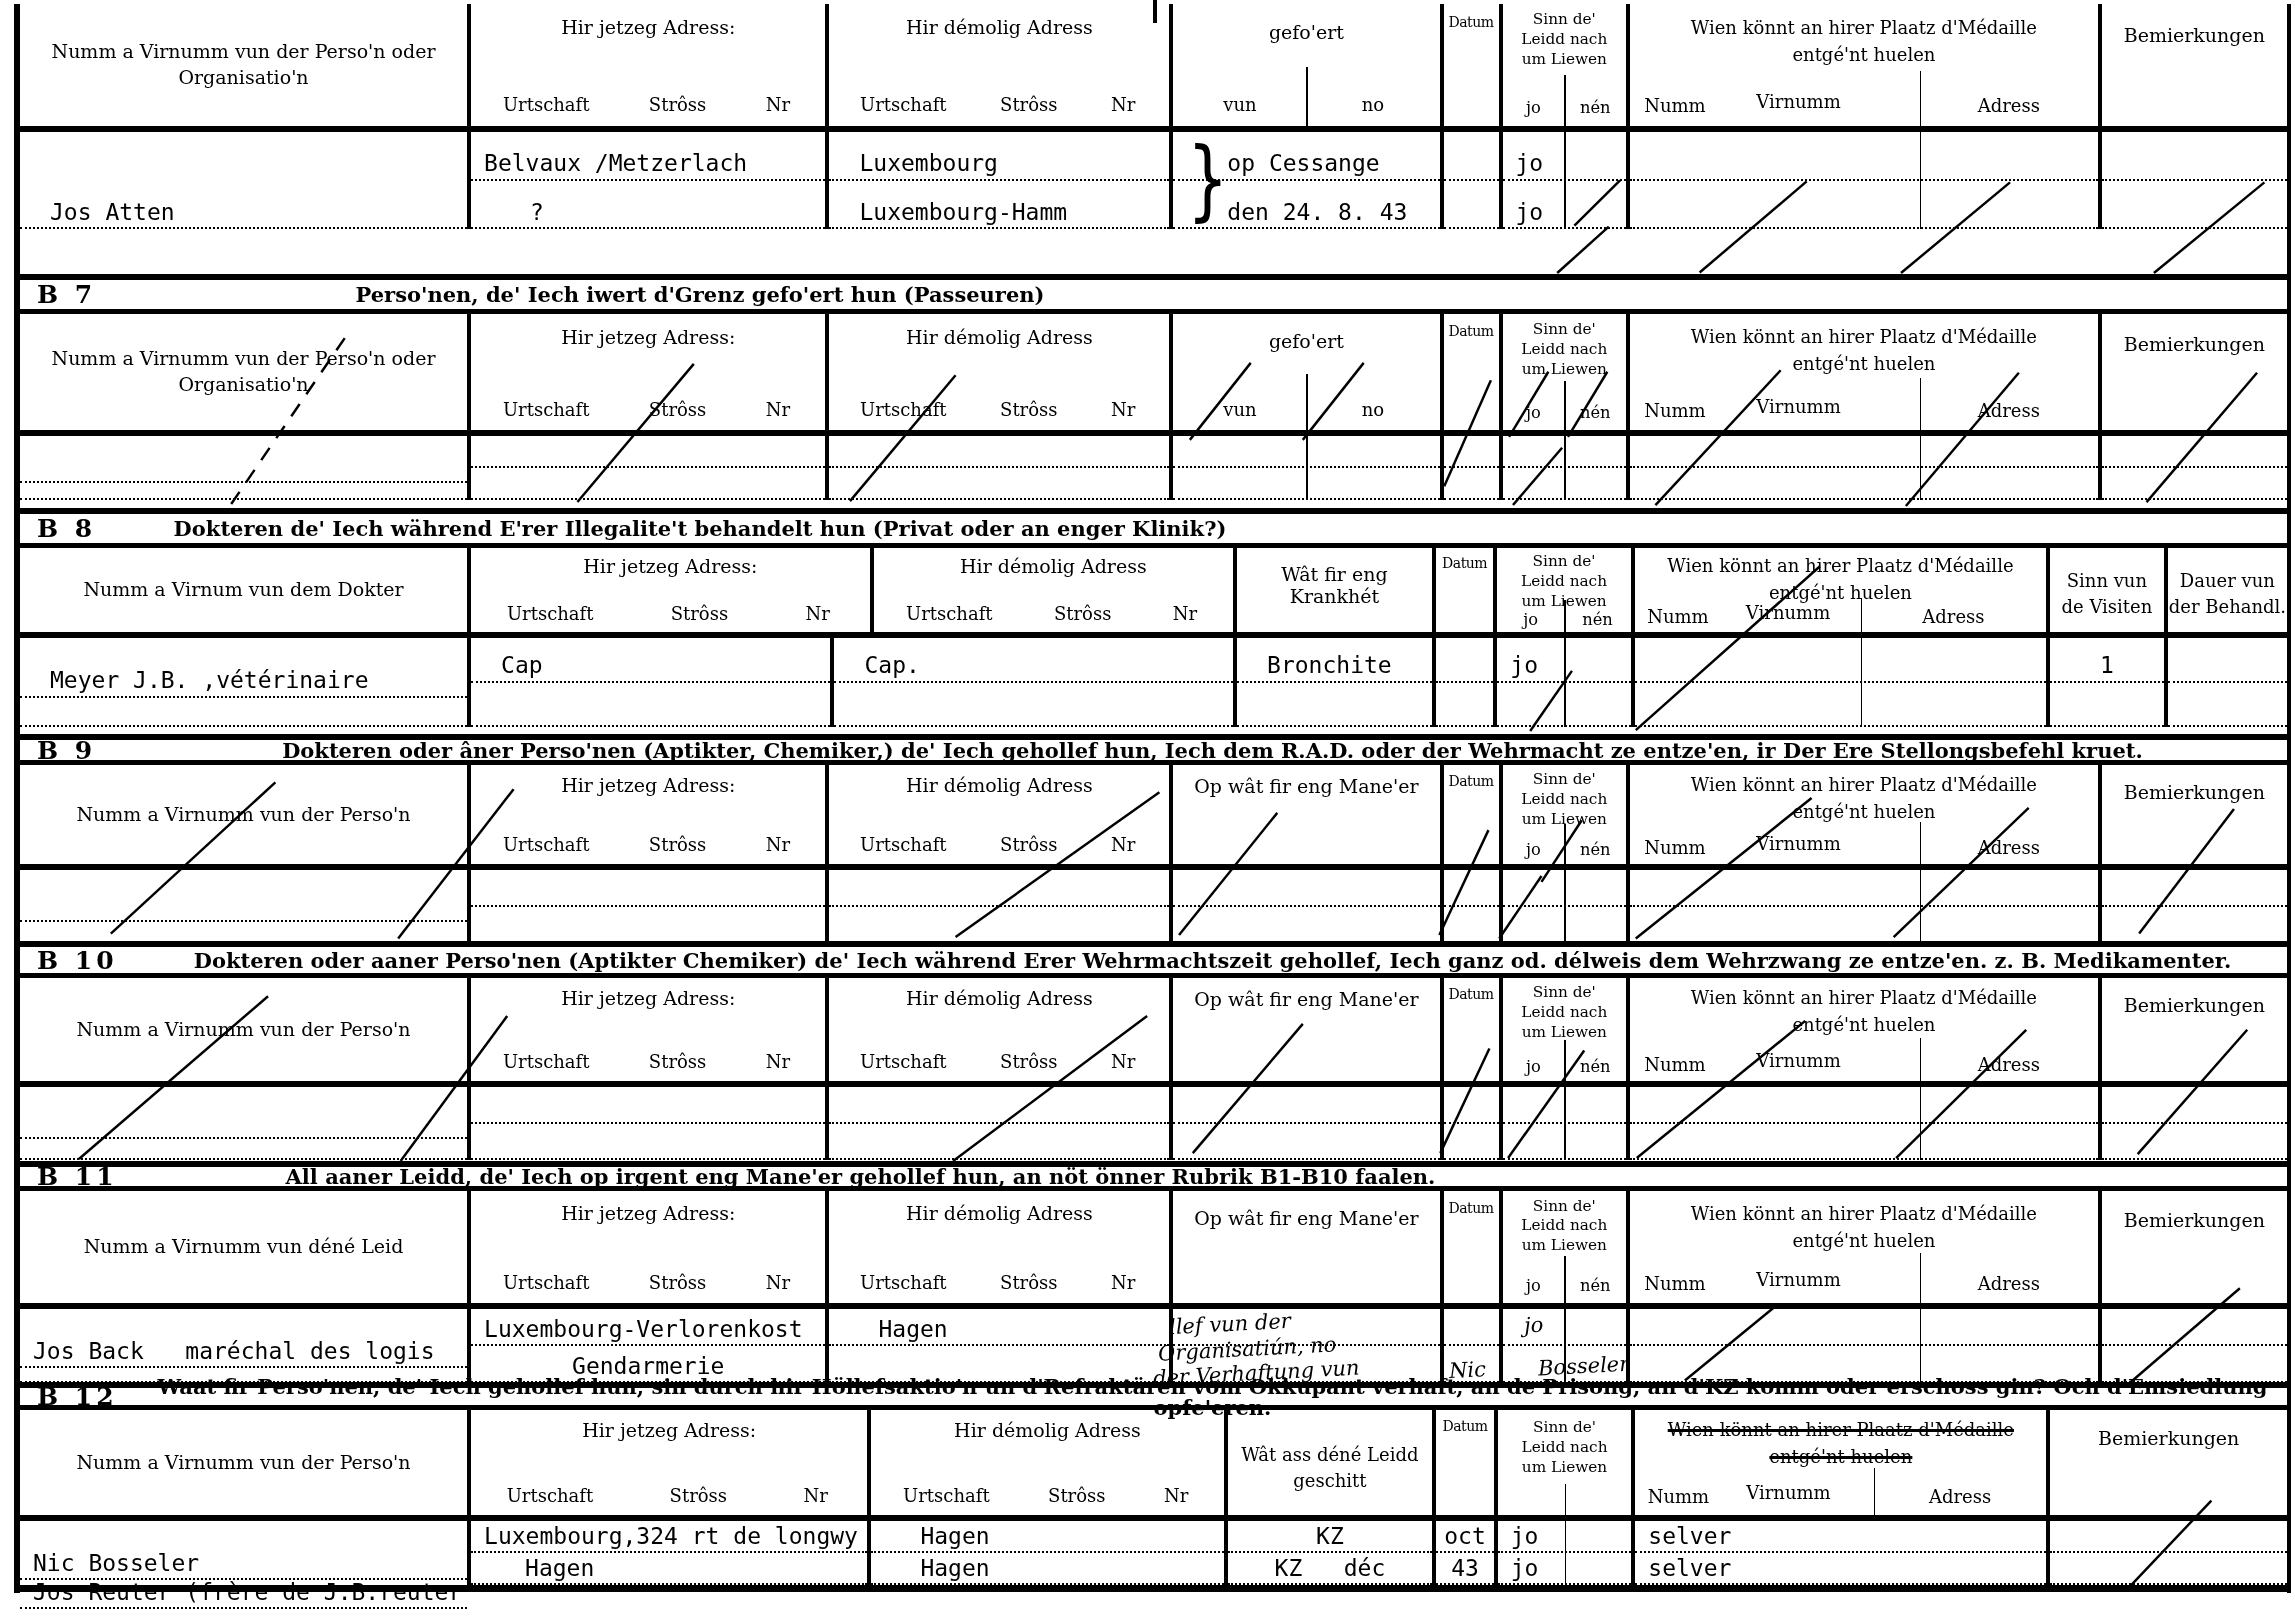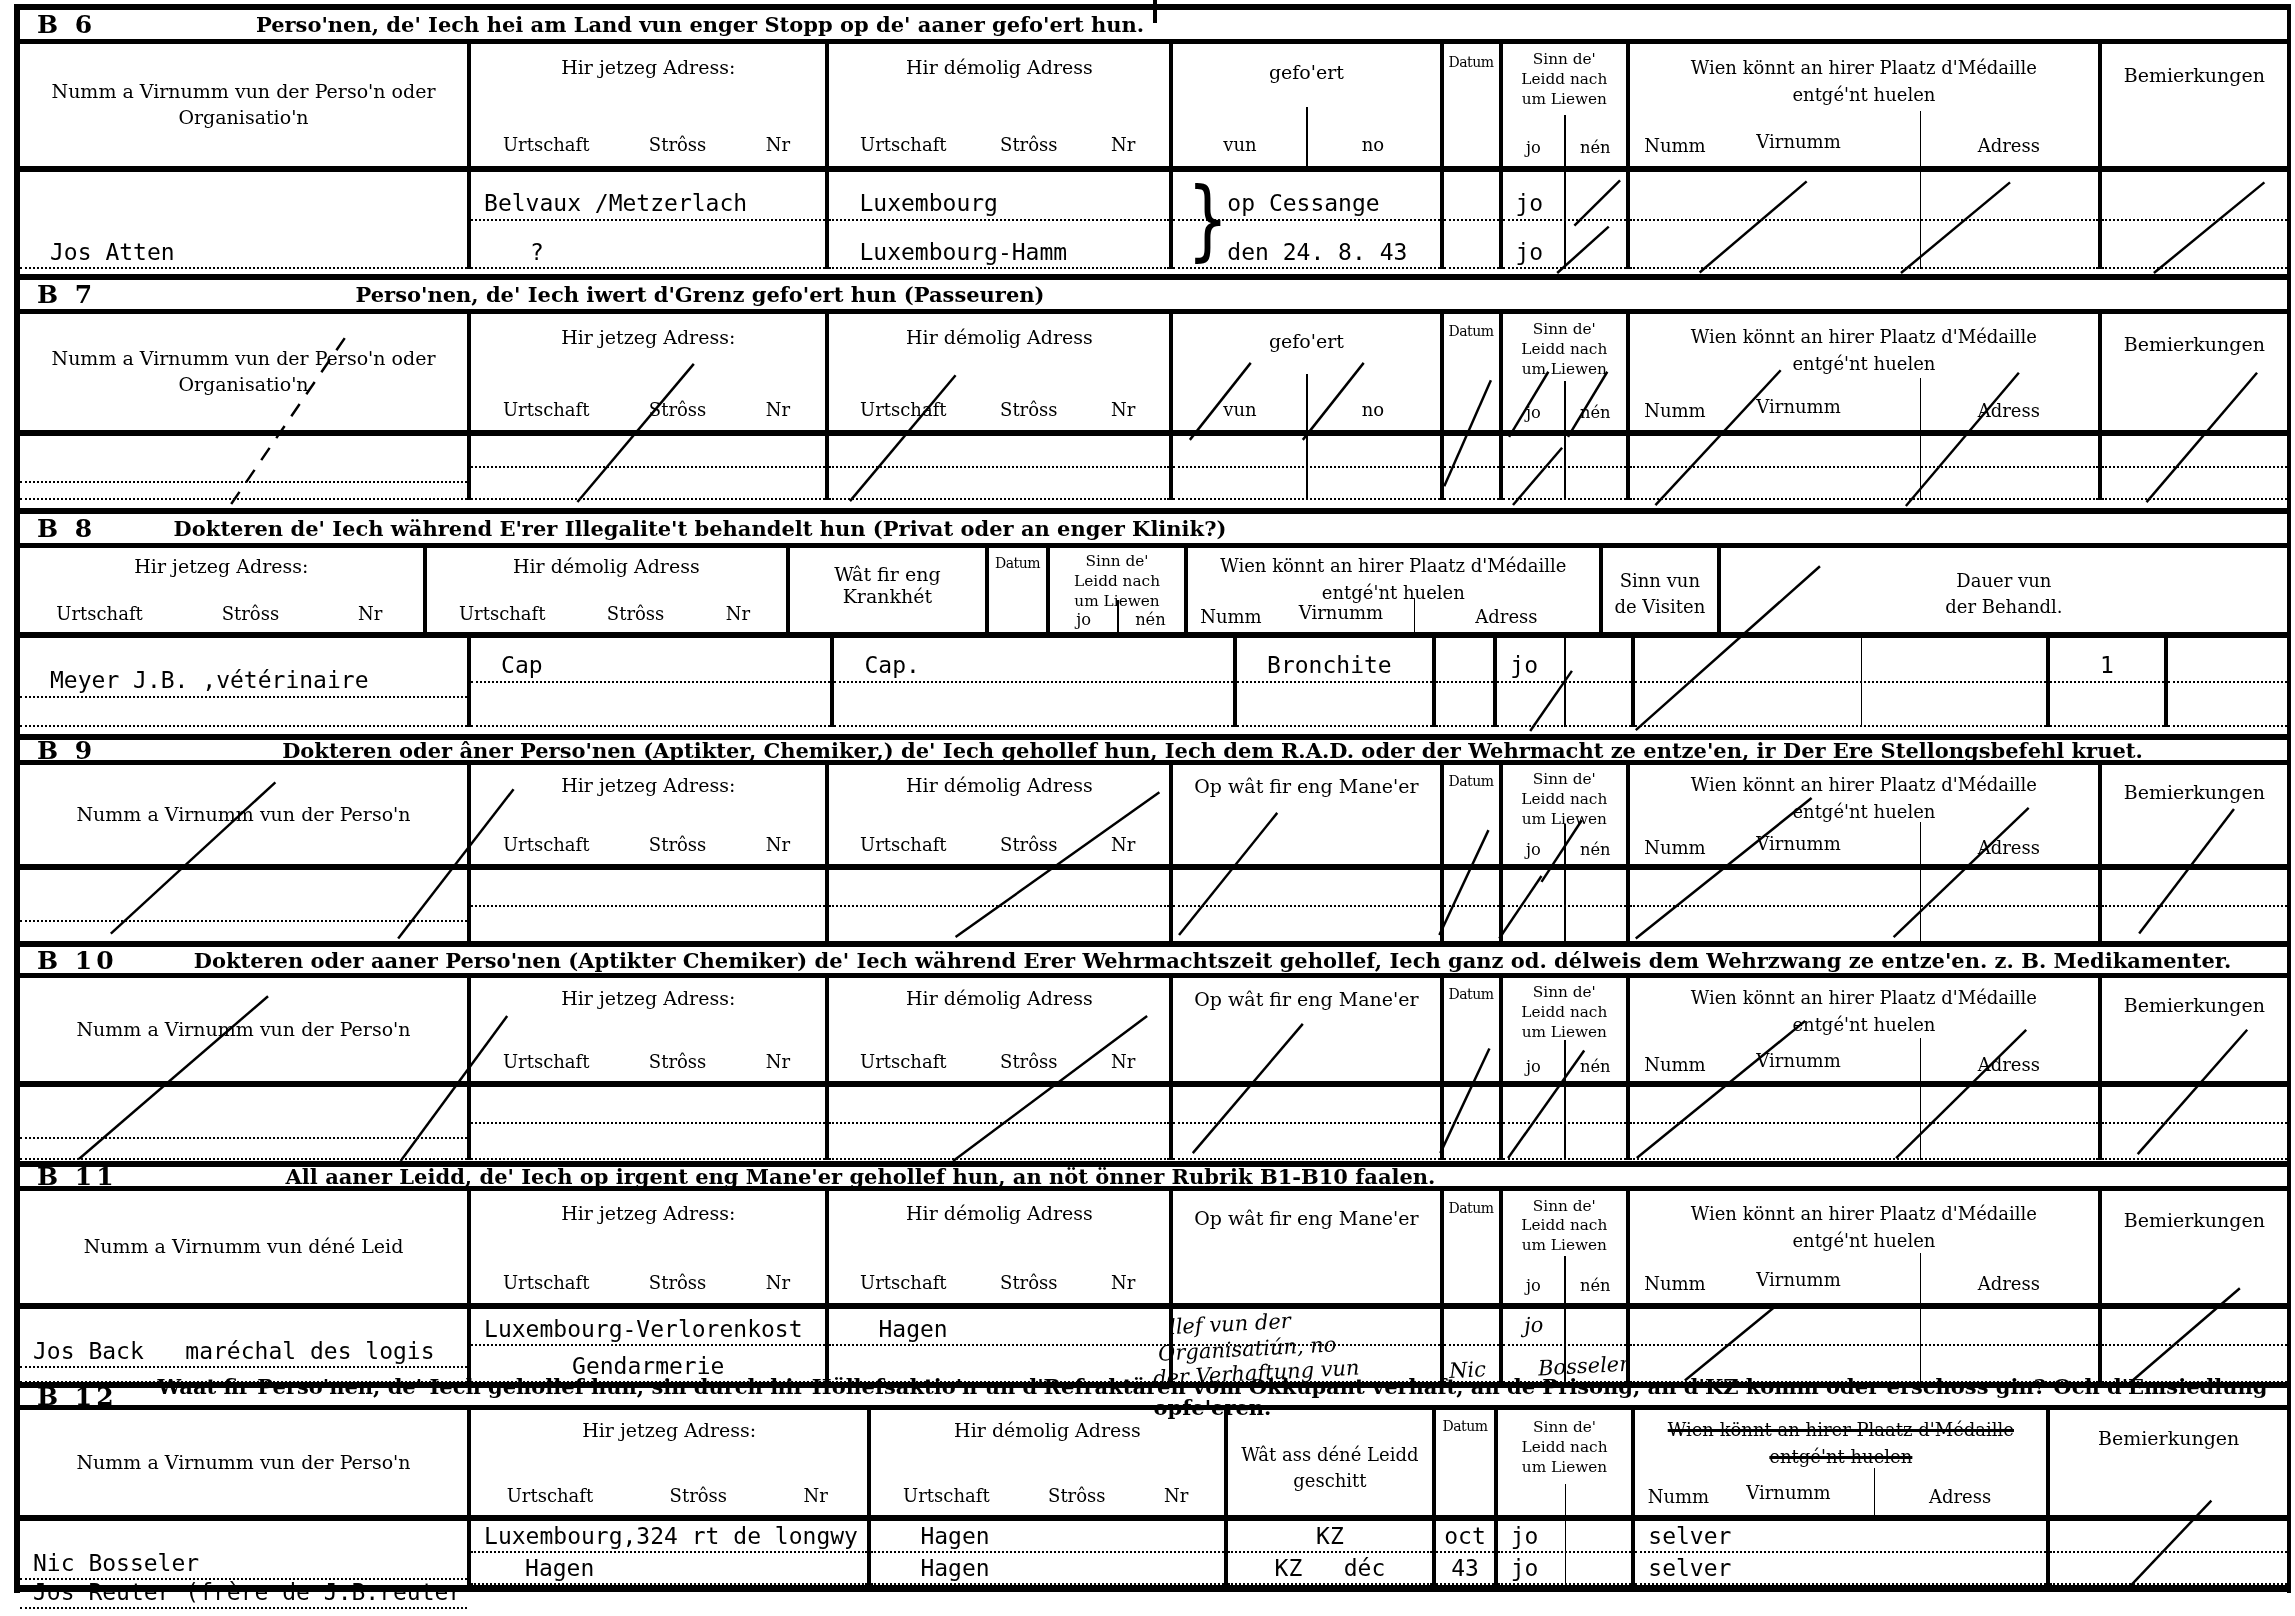--- a/index.html
+++ b/index.html
@@ -50,24 +50,20 @@
   .marks { position:absolute; inset:0; width:100%; height:100%; pointer-events:none; }
   .marks line { stroke:#000; stroke-width:5; }
 </style>
 </head>
 <body>
 
 <div class="sheet">
   <div class="topmark"></div>
 
   <div class="section" style="top:4px;height:270px">
-    <div class="trow">
-      <div class="sid">B 6</div>
-      <div class="stitle short">Perso'nen, de' Iech hei am Land vun enger Stopp op de' aaner gefo'ert hun.</div>
-    </div>
     <div class="hdr" style="height:128px">
       <div class="col" style="width:19.72%">
           <div class="nh">Numm a Virnumm vun der Perso'n oder Organisatio'n</div>
         </div>
       <div class="col" style="width:15.81%">
         <div class="adr-top">Hir jetzeg Adress:</div>
         <div class="adr-sub">
             <span>Urtschaft</span>
             <span>Strôss</span>
             <span>Nr</span>
@@ -281,20 +277,23 @@
       <line x1="4330" y1="462" x2="4555" y2="200"></line>
     </svg>
   </div>
 
   <div class="section" style="top:508px;height:226px">
     <div class="trow">
       <div class="sid">B 8</div>
       <div class="stitle short">Dokteren de' Iech während E'rer Illegalite't behandelt hun (Privat oder an enger Klinik?)</div>
     </div>
     <div class="hdr" style="height:90px">
+      <div class="col" style="width:19.72%">
+          <div class="nh">Numm a Virnum vun dem Dokter</div>
+        </div>
       <div class="col" style="width:17.76%">
         <div class="adr-top" style="top:8%">Hir jetzeg Adress:</div>
         <div class="adr-sub" style="bottom:10%">
             <span>Urtschaft</span>
             <span>Strôss</span>
             <span>Nr</span>
           </div>
       </div>
       <div class="col" style="width:16.03%">
         <div class="adr-top" style="top:8%">Hir démolig Adress</div>

